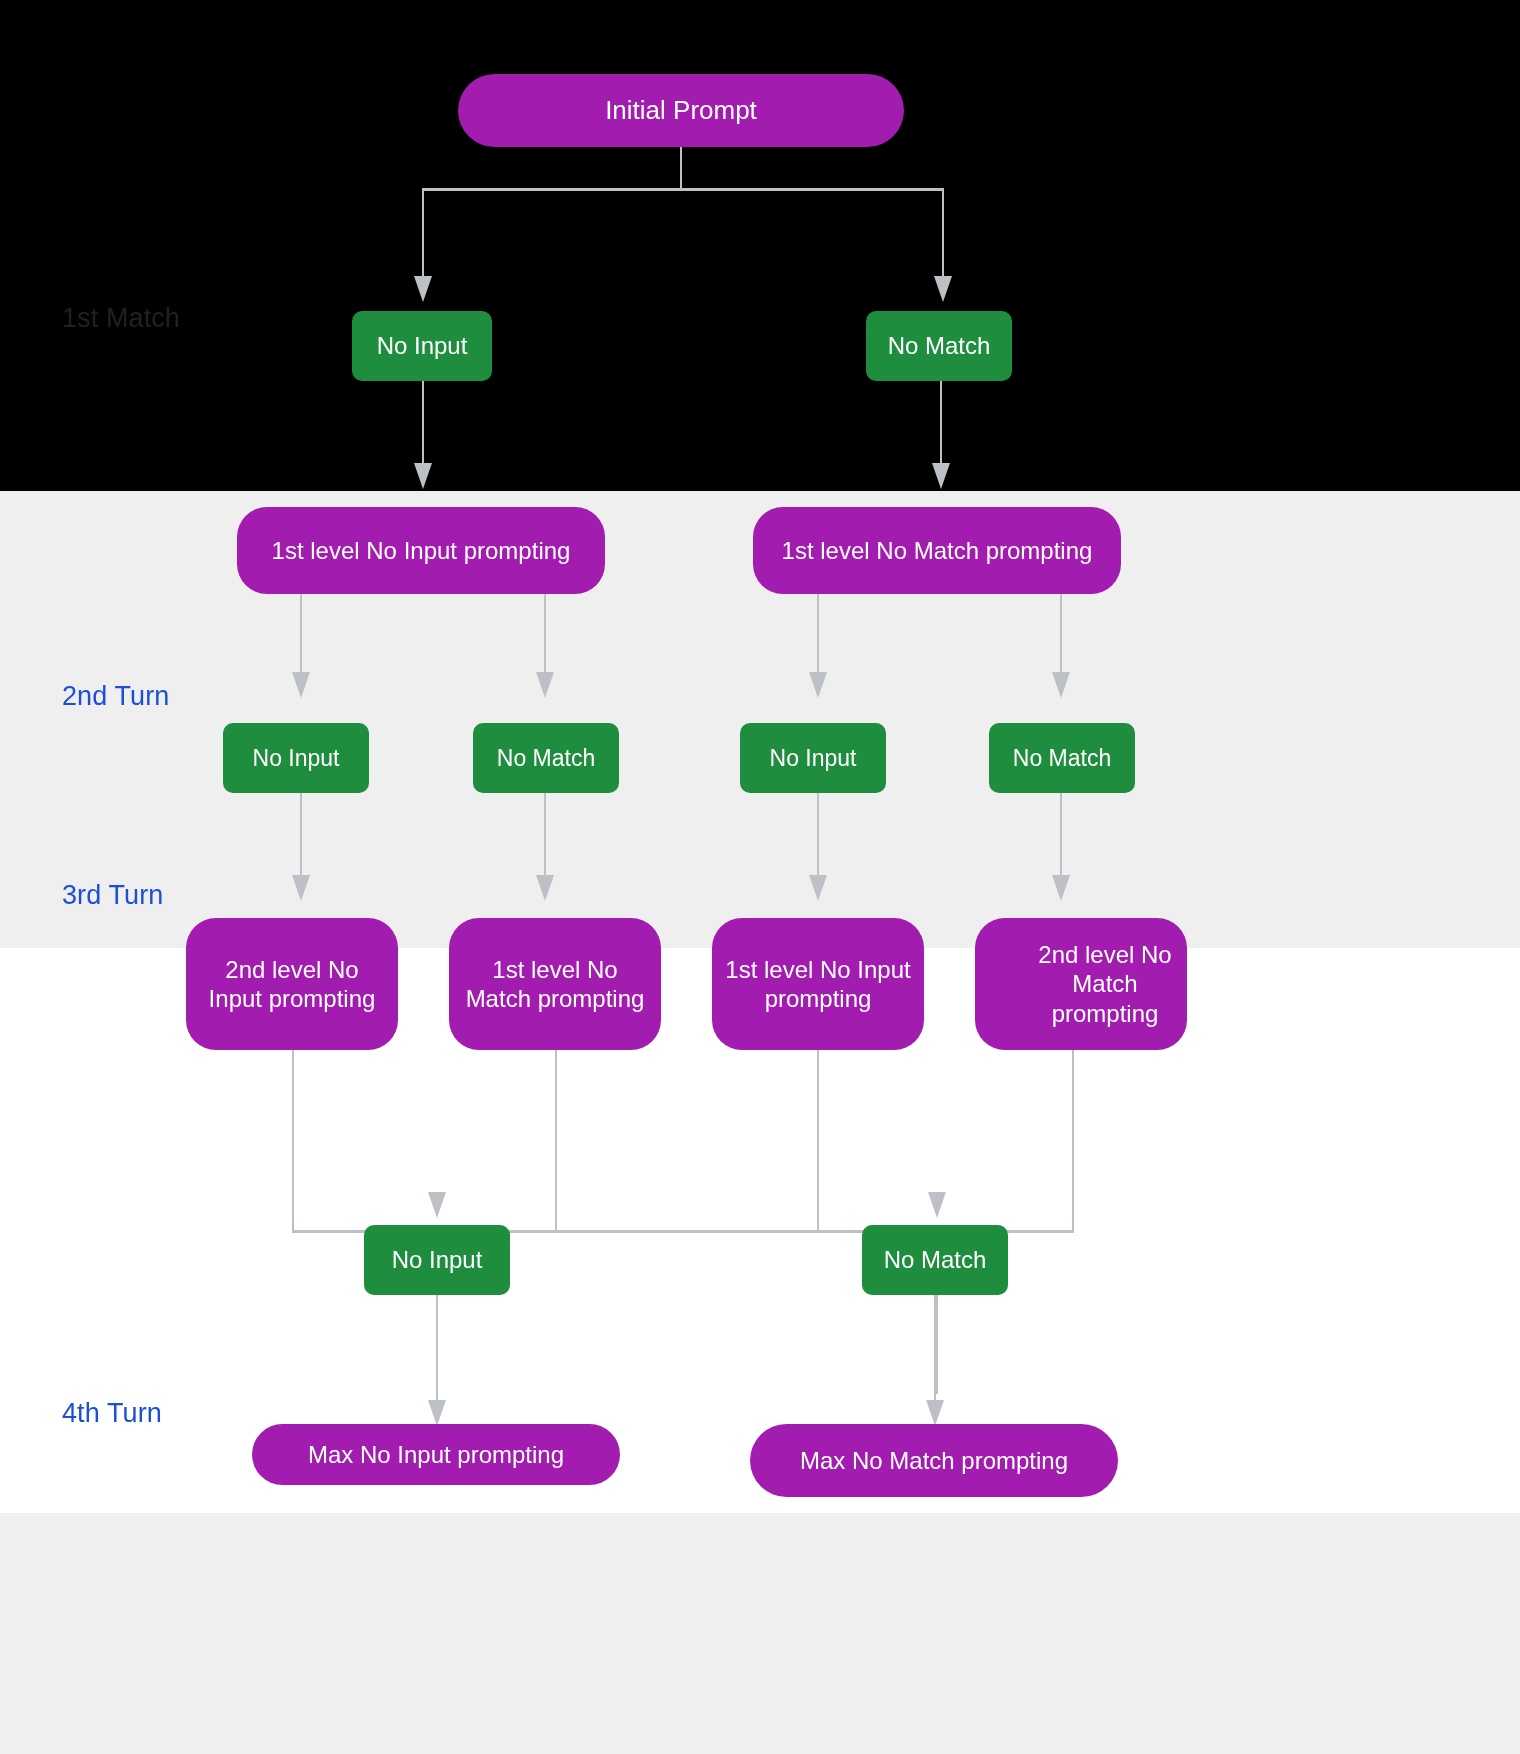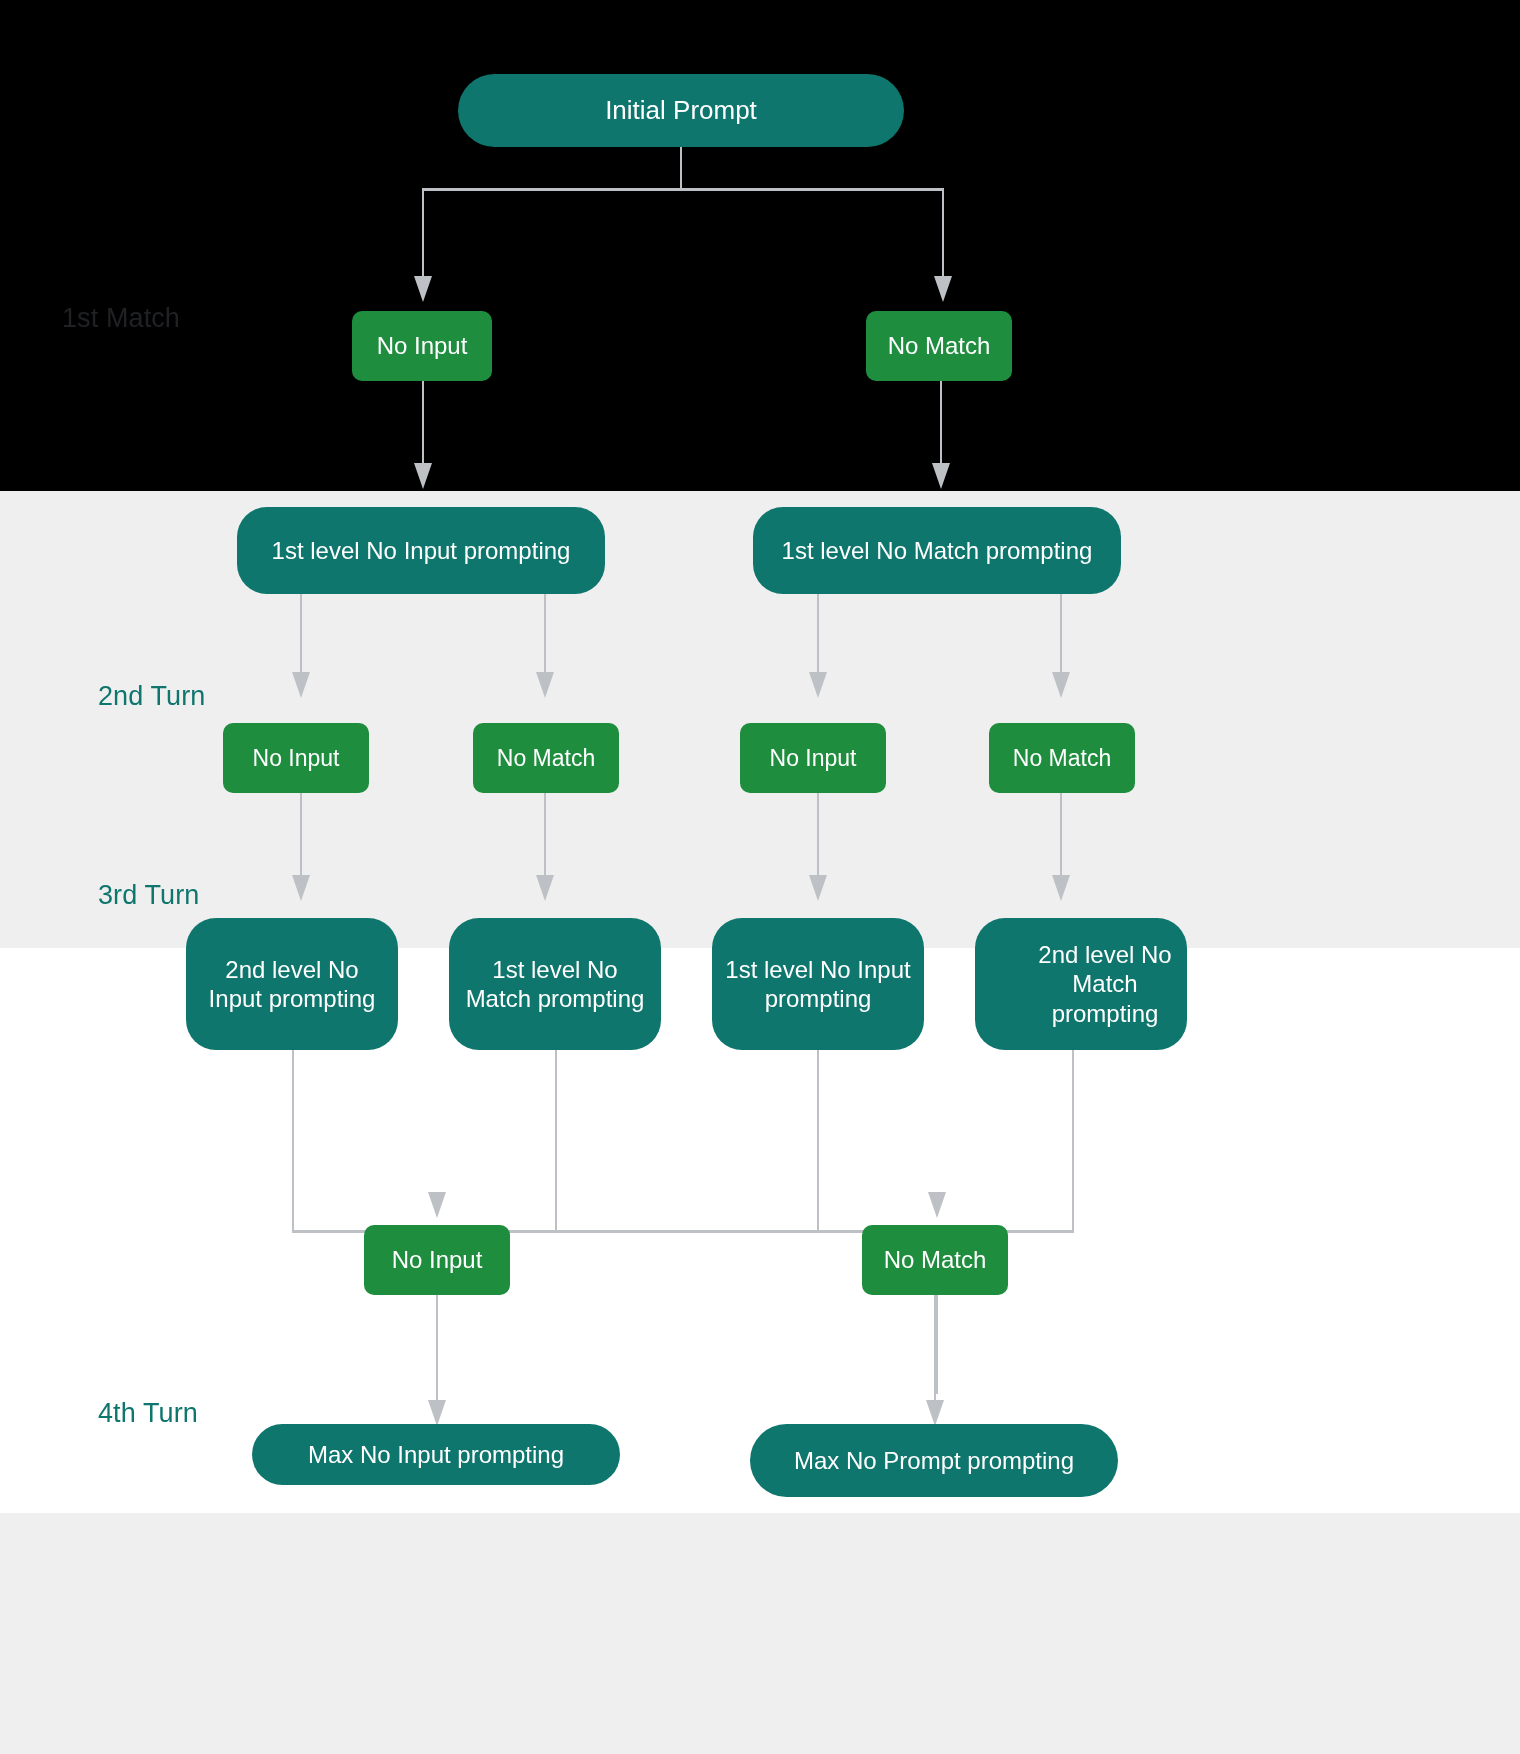--- a/index.html
+++ b/index.html
@@ -28,34 +28,34 @@
 
   
   .turn-label {
     position: absolute;
     font-size: 27px;
     font-weight: 400;
     letter-spacing: 0.1px;
     white-space: nowrap;
   }
   .turn-label.on-dark { color: #202124; }
-  .turn-label.on-light { color: #0f766e; margin-left: 36px; }
+  .turn-label.on-light { color: #1d4ed8; }
 
   
   .node {
     position: absolute;
     display: flex;
     align-items: center;
     justify-content: center;
     text-align: center;
     color: #ffffff;
     box-sizing: border-box;
     line-height: 1.22;
   }
-  .node-blue { background: #0f766e; }
+  .node-blue { background: #a21caf; }
   .node-green { background: #1e8e3e; }
   .pill { border-radius: 999px; }
   .r30 { border-radius: 30px; }
   .r10 { border-radius: 10px; justify-content: center; }
   .node span { display: block; padding: 0 12px; }
 
   
   .vline {
     position: absolute;
     width: 2px;
@@ -185,16 +185,16 @@
     <span>No Input</span>
   </div>
   <div class="node node-green r10" style="left:862px; top:1225px; width:146px; height:70px; font-size:24px;">
     <span>No Match</span>
   </div>
 
   <div class="node node-blue pill" style="left:252px; top:1424px; width:368px; height:61px; font-size:24px;">
     <span>Max No Input prompting</span>
   </div>
   <div class="node node-blue pill" style="left:750px; top:1424px; width:368px; height:73px; font-size:24px;">
-    <span>Max No Prompt prompting</span>
+    <span>Max No Match prompting</span>
   </div>
 
 </div>
 
 </body></html>

